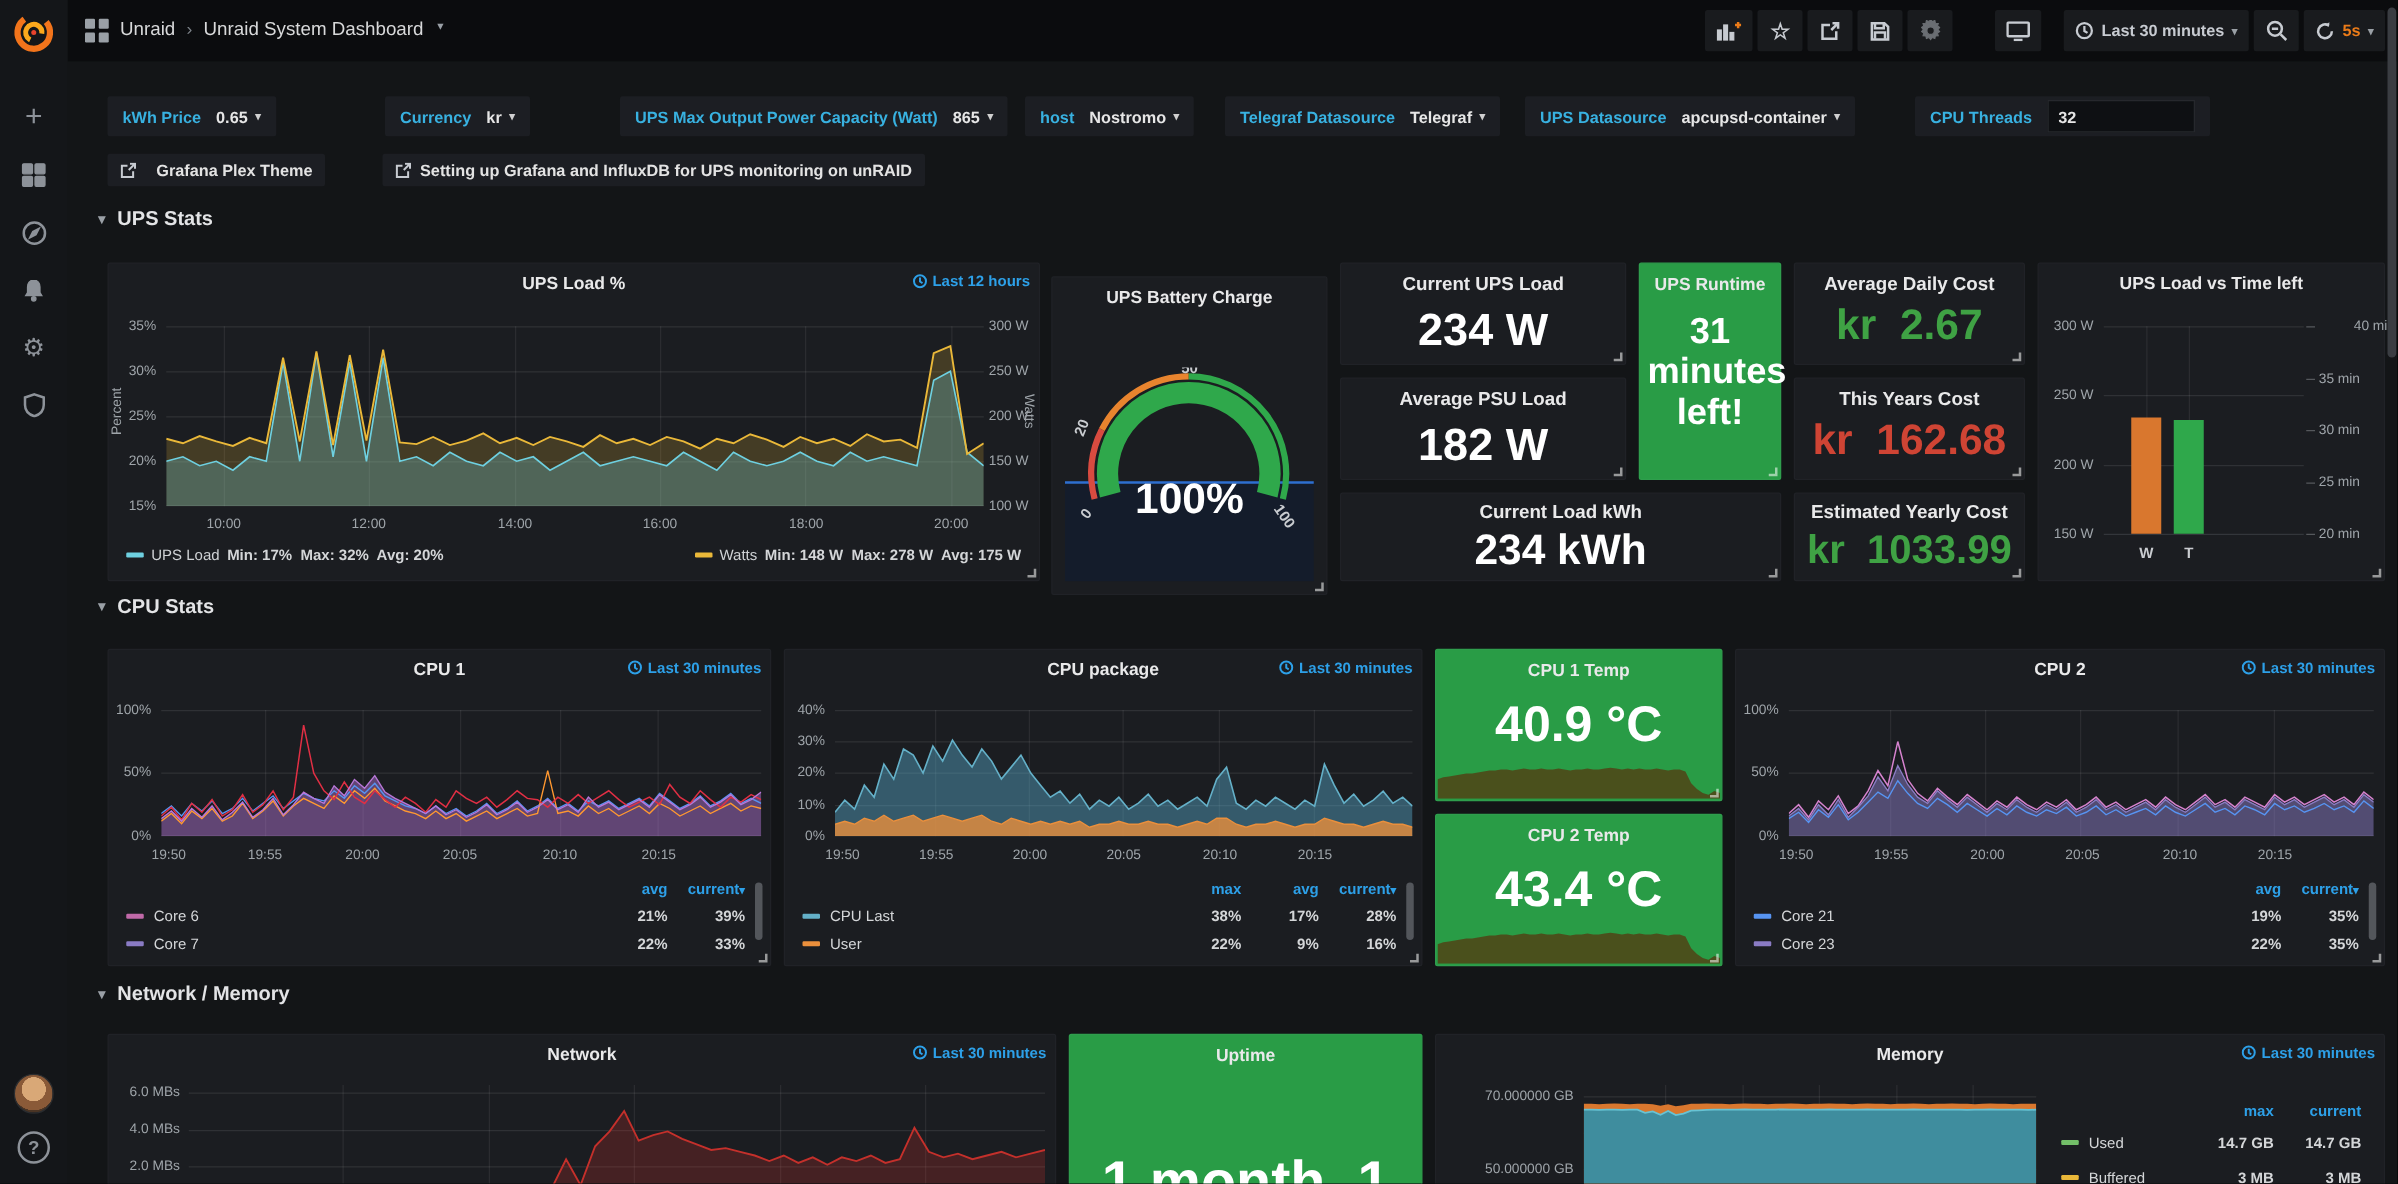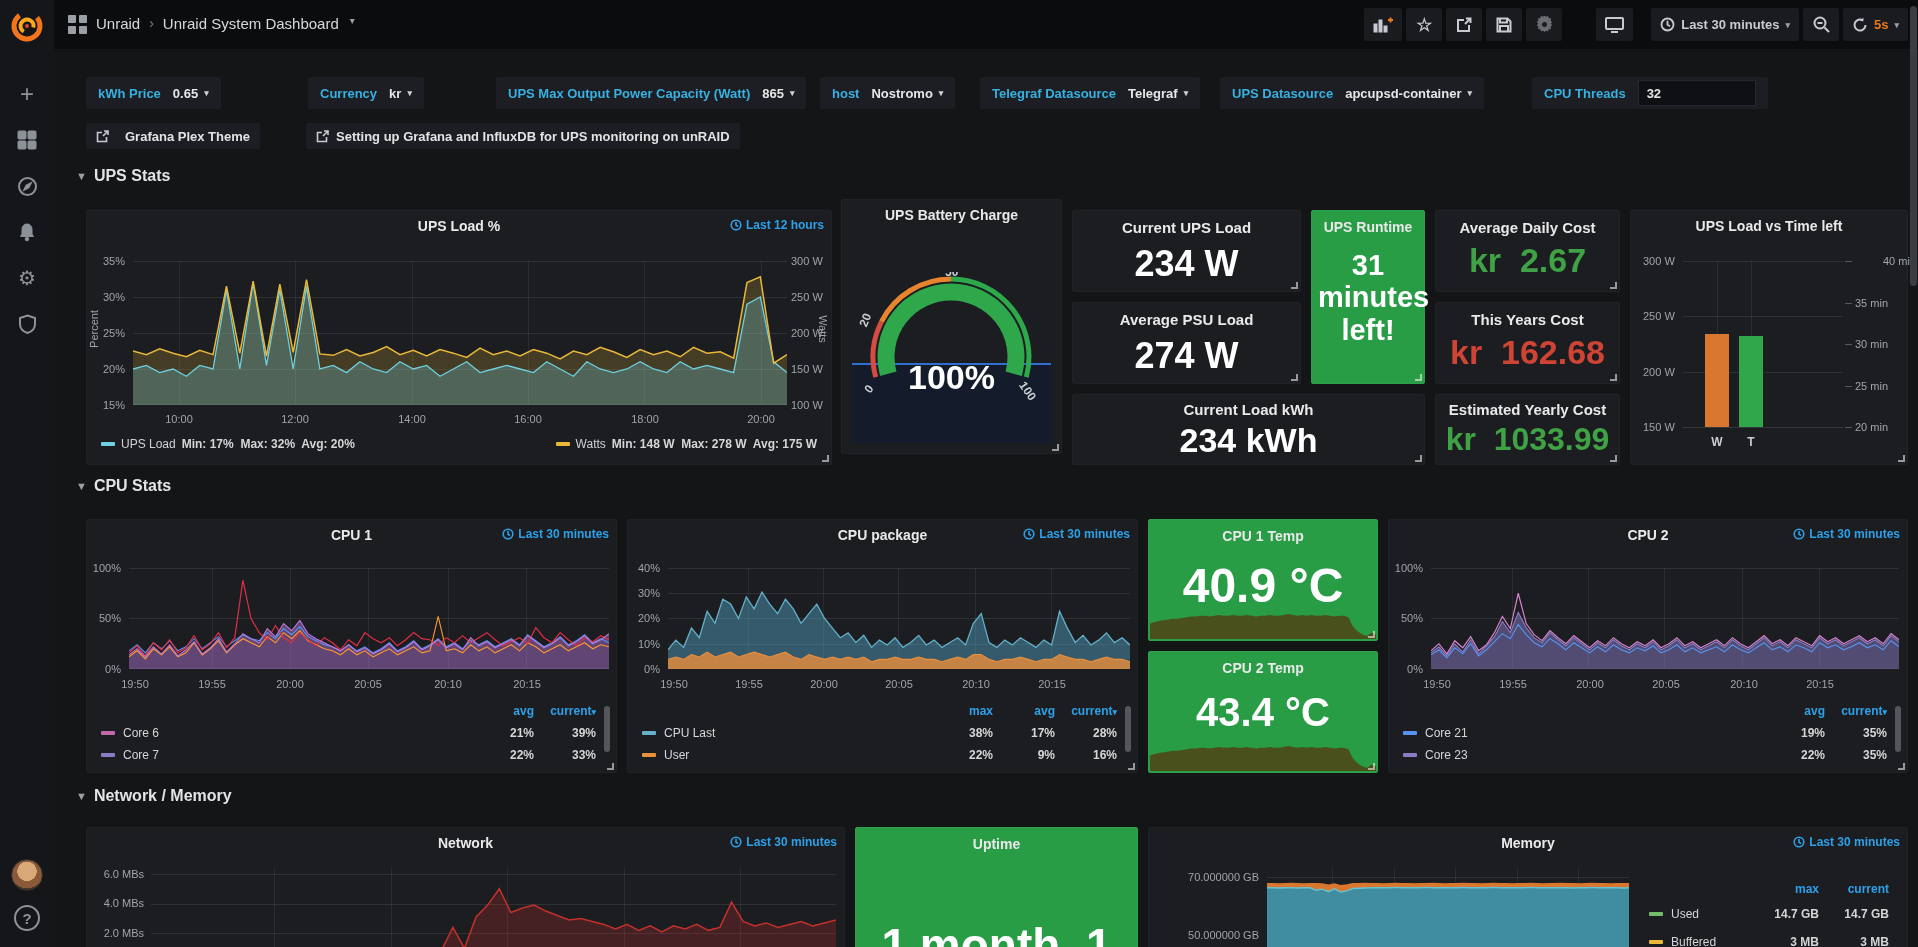--- a/index.html
+++ b/index.html
@@ -346,21 +346,21 @@
           <span class="lg-stats">Min: 17%  Max: 32%  Avg: 20%</span>
         </span>
         <span class="lg-item">
           <span class="swatch" style="background:#eab839;"></span>
           <span class="lg-name">Watts</span>
           <span class="lg-stats">Min: 148 W  Max: 278 W  Avg: 175 W</span>
         </span>
       </div>
     </div>
 
-    <div class="panel" style="left:787px; top:150px; width:221px; height:255px;">
+    <div class="panel" style="left:787px; top:172px; width:221px; height:255px;">
       <div class="ptitle">UPS Battery Charge</div>
       <div class="gauge-navy" style="top:163px; height:80px;"></div>
       <div class="gauge-blue-line" style="top:163px;"></div>
       <svg style="position:absolute; left:14px; top:72px;" width="190" height="150" viewBox="0 0 190 150">
         <path d="M 19.7 105.2 A 78 78 0 0 1 25.5 49.6" fill="none" stroke="#d84b40" stroke-width="5"></path>
         <path d="M 25.5 49.6 A 78 78 0 0 1 95 7" fill="none" stroke="#e8842e" stroke-width="5"></path>
         <path d="M 95 7 A 78 78 0 0 1 170.3 105.2" fill="none" stroke="#2fa84b" stroke-width="5"></path>
         <path d="M 32.2 101.8 A 65 65 0 1 1 157.8 101.8" fill="none" stroke="#2fa84b" stroke-width="17"></path>
         <text class="gauge-lbl" x="14" y="122" transform="rotate(-52 14 122)">0</text>
         <text class="gauge-lbl" x="8" y="52" transform="rotate(-68 12 52)">20</text>
@@ -370,21 +370,21 @@
       <div class="gauge-value" style="top:158px;">100%</div>
     </div>
 
     <div class="panel" style="left:1018px; top:161px; width:229px; height:82px;">
       <div class="stat-title">Current UPS Load</div>
       <div class="stat-value" style="top:32px; font-size:36px;">234 W</div>
     </div>
 
     <div class="panel" style="left:1018px; top:253px; width:229px; height:82px;">
       <div class="stat-title">Average PSU Load</div>
-      <div class="stat-value" style="top:32px; font-size:36px;">274 W</div>
+      <div class="stat-value" style="top:32px; font-size:36px;">182 W</div>
     </div>
 
     <div class="panel green" style="left:1257px; top:161px; width:114px; height:174px;">
       <div class="stat-title" style="font-size:14px;">UPS Runtime</div>
       <div class="stat-value" style="top:38px; font-size:29px; line-height:1.12; padding:0 6px;">31 minutes left!</div>
     </div>
 
     <div class="panel" style="left:1018px; top:345px; width:353px; height:71px;">
       <div class="stat-title" style="padding-top:6px;">Current Load kWh</div>
       <div class="stat-value" style="top:26px; font-size:34px;">234 kWh</div>
@@ -567,21 +567,21 @@
           <span class="lt-col">22%</span>
           <span class="lt-col">9%</span>
           <span class="lt-col">16%</span>
         </div>
       </div>
       <div class="scroll-thumb" style="right:6px; top:186px; height:46px;"></div>
     </div>
 
     <div class="panel green" style="left:1094px; top:470px; width:230px; height:122px;">
       <div class="stat-title" style="font-size:14px;">CPU 1 Temp</div>
-      <div class="stat-value" style="top:38px; font-size:48px;">40.9 °C</div>
+      <div class="stat-value" style="top:38px; font-size:40px;">40.9 °C</div>
       <svg style="position:absolute; left:1px; bottom:1px;" width="226" height="28" viewBox="0 0 100 100" preserveAspectRatio="none">
         <polygon fill="rgba(82,64,20,0.82)" stroke="none" points="0.00,44.44 2.04,38.89 4.08,36.11 6.12,33.33 8.16,30.56 10.20,27.78 12.24,27.78 14.29,25.00 16.33,22.22 18.37,19.44 20.41,19.44 22.45,16.67 24.49,16.67 26.53,19.44 28.57,16.67 30.61,13.89 32.65,16.67 34.69,16.67 36.73,13.89 38.78,16.67 40.82,16.67 42.86,13.89 44.90,16.67 46.94,19.44 48.98,16.67 51.02,16.67 53.06,13.89 55.10,16.67 57.14,16.67 59.18,13.89 61.22,11.11 63.27,13.89 65.31,16.67 67.35,13.89 69.39,16.67 71.43,13.89 73.47,16.67 75.51,16.67 77.55,13.89 79.59,16.67 81.63,19.44 83.67,16.67 85.71,16.67 87.76,22.22 89.80,55.56 91.84,72.22 93.88,83.33 95.92,88.89 97.96,77.78 100.00,83.33 100,100 0,100"></polygon>
       </svg>
     </div>
 
     <div class="panel green" style="left:1094px; top:602px; width:230px; height:122px;">
       <div class="stat-title" style="font-size:14px;">CPU 2 Temp</div>
       <div class="stat-value" style="top:38px; font-size:40px;">43.4 °C</div>
       <svg style="position:absolute; left:1px; bottom:1px;" width="226" height="28" viewBox="0 0 100 100" preserveAspectRatio="none">
         <polygon fill="rgba(82,64,20,0.82)" stroke="none" points="0.00,44.44 2.04,38.89 4.08,36.11 6.12,33.33 8.16,30.56 10.20,27.78 12.24,27.78 14.29,25.00 16.33,22.22 18.37,19.44 20.41,19.44 22.45,16.67 24.49,16.67 26.53,19.44 28.57,16.67 30.61,13.89 32.65,16.67 34.69,16.67 36.73,13.89 38.78,16.67 40.82,16.67 42.86,13.89 44.90,16.67 46.94,19.44 48.98,16.67 51.02,16.67 53.06,13.89 55.10,16.67 57.14,16.67 59.18,13.89 61.22,11.11 63.27,13.89 65.31,16.67 67.35,13.89 69.39,16.67 71.43,13.89 73.47,16.67 75.51,16.67 77.55,13.89 79.59,16.67 81.63,19.44 83.67,16.67 85.71,16.67 87.76,22.22 89.80,55.56 91.84,72.22 93.88,83.33 95.92,88.89 97.96,77.78 100.00,83.33 100,100 0,100"></polygon>

